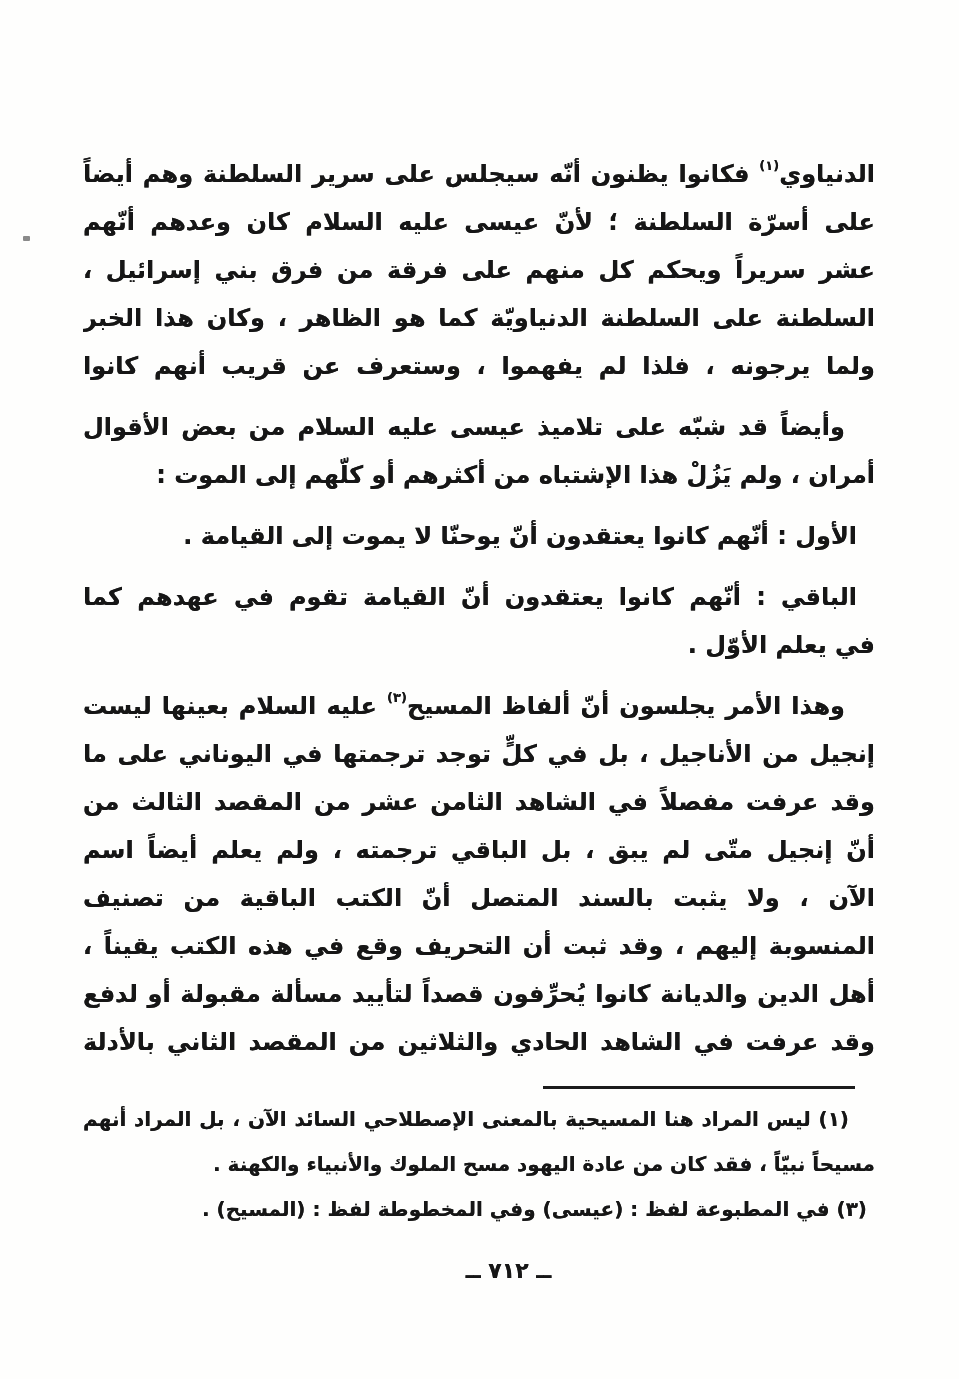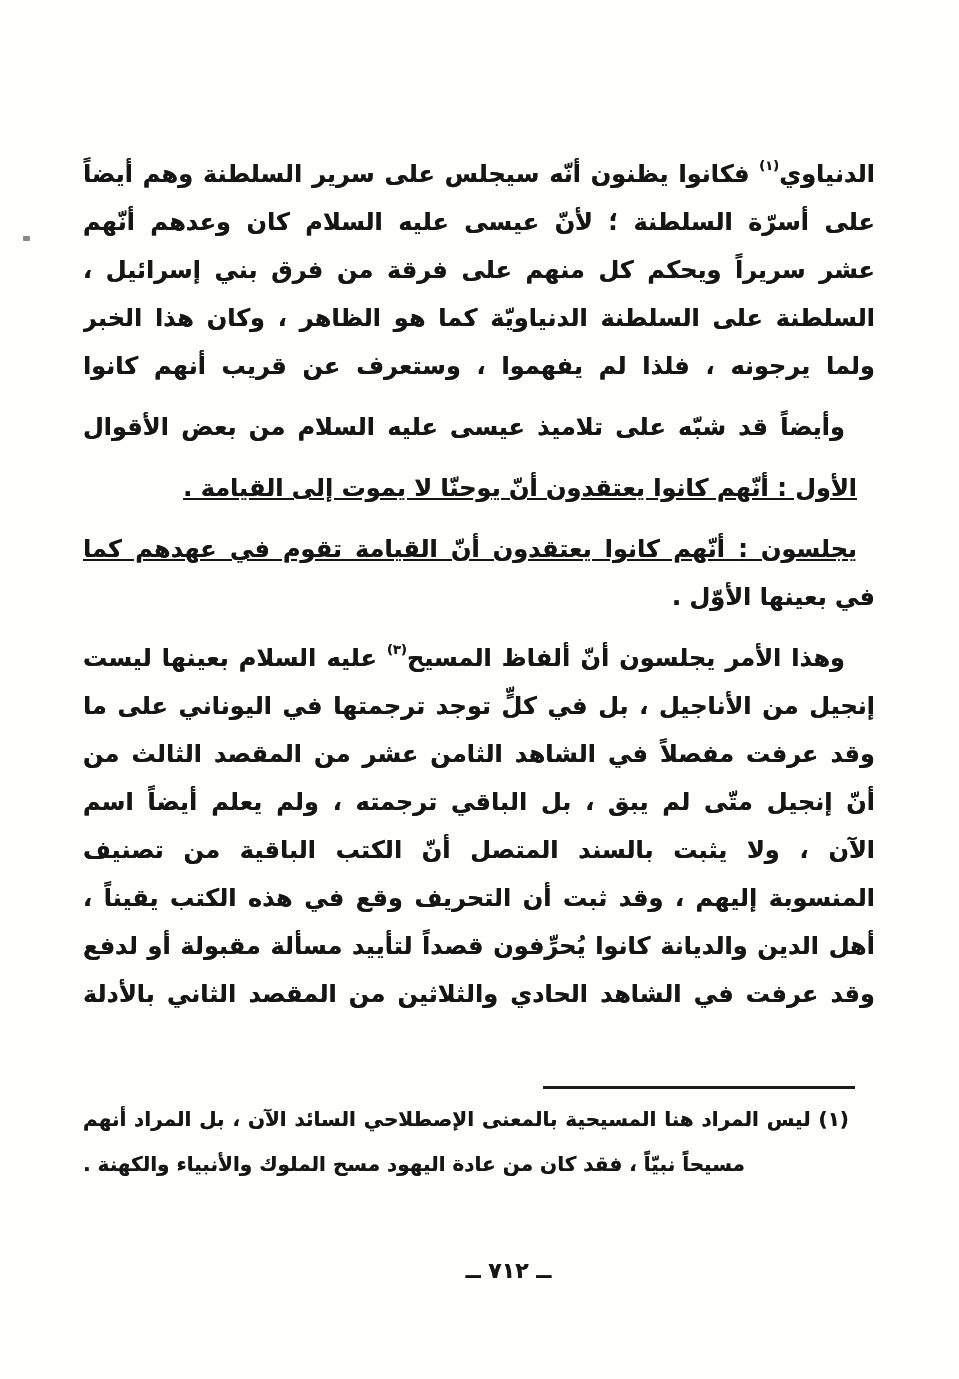--- a/index.html
+++ b/index.html
@@ -24,42 +24,42 @@
   .para { margin: 0; }
   .para + .para { margin-top: 13px; }
   .line {
     height: 48px; line-height: 48px;
     text-align: justify;
     text-align-last: justify;
     overflow: hidden;
   }
   .line.end { text-align-last: right; }
   .line.ind { padding-right: 30px; }
-  .line.ind-sm { padding-right: 18px; text-decoration: underline; }
+  .line.ind-sm { padding-right: 18px; }
   sup.fn {
     font-size: 13px;
     vertical-align: 12px;
     line-height: 0;
   }
   .separator {
     position: absolute;
     top: 1086px; right: 104px;
     width: 312px; height: 3px;
     background: #1c1c1c;
   }
   .footnotes {
     position: absolute;
     top: 1097px; right: 84px; width: 792px;
     direction: rtl;
     font-size: 20px;
     font-weight: bold;
   }
   .fline {
     height: 45px; line-height: 45px;
-    text-align: left;
+    text-align: right;
     overflow: hidden;
   }
   .fline.just { text-align: justify; text-align-last: justify; }
   .fline.i1 { padding-right: 26px; }
   .fline.i2 { padding-right: 8px; }
   .page-number {
     position: absolute;
     top: 1258px; left: 0; width: 100%;
     text-align: center;
     direction: rtl;
@@ -89,46 +89,48 @@
     <div class="para">
       <div class="line"><span>الدنياوي</span><sup class="fn">(١)</sup> <span>فكانوا يظنون أنّه سيجلس على سرير السلطنة وهم أيضاً يجلسون</span></div>
       <div class="line">على أسرّة السلطنة ؛ لأنّ عيسى عليه السلام كان وعدهم أنّهم يجلسون على اثني</div>
       <div class="line">عشر سريراً ويحكم كل منهم على فرقة من فرق بني إسرائيل ، وكانوا حملوا هذه</div>
       <div class="line">السلطنة على السلطنة الدنياويّة كما هو الظاهر ، وكان هذا الخبر مخالفاً لما ظنّوه</div>
       <div class="line end">ولما يرجونه ، فلذا لم يفهموا ، وستعرف عن قريب أنهم كانوا يرجون هكذا .</div>
     </div>
 
     <div class="para">
       <div class="line ind"><span>وأيضاً قد شبّه على تلاميذ عيسى عليه السلام من بعض الأقوال المسيحية</span></div>
+      <div class="line end">أمران ، ولم يَزُلْ هذا الإشتباه من أكثرهم أو كلّهم إلى الموت :</div>
     </div>
 
     <div class="para">
       <div class="line ind-sm end"><span class="lead">الأول :</span> <span>أنّهم كانوا يعتقدون أنّ يوحنّا لا يموت إلى القيامة .</span></div>
     </div>
 
     <div class="para">
-      <div class="line ind-sm"><span class="lead">يجلسون :</span> <span>أنّهم كانوا يعتقدون أنّ القيامة تقوم في عهدهم كما عرفت مفصلاً</span></div>
-      <div class="line end">في بعينها الأوّل .</div>
+      <div class="line ind-sm"><span class="lead">الباقي :</span> <span>أنّهم كانوا يعتقدون أنّ القيامة تقوم في عهدهم كما عرفت مفصلاً</span></div>
+      <div class="line end">في يعلم الأوّل .</div>
     </div>
 
     <div class="para">
       <div class="line ind"><span>وهذا الأمر يجلسون أنّ ألفاظ المسيح</span><sup class="fn">(٣)</sup> <span>عليه السلام بعينها ليست بمحفوظة في</span></div>
       <div class="line">إنجيل من الأناجيل ، بل في كلٍّ توجد ترجمتها في اليوناني على ما فهم الرواة ،</div>
       <div class="line">وقد عرفت مفصلاً في الشاهد الثامن عشر من المقصد الثالث من الباب الثاني</div>
       <div class="line">أنّ إنجيل متّى لم يبق ، بل الباقي ترجمته ، ولم يعلم أيضاً اسم مترجمه بالجزم إلى</div>
       <div class="line">الآن ، ولا يثبت بالسند المتصل أنّ الكتب الباقية من تصنيف الأشخاص</div>
       <div class="line">المنسوبة إليهم ، وقد ثبت أن التحريف وقع في هذه الكتب يقيناً ، وثبت أنّ</div>
       <div class="line">أهل الدين والديانة كانوا يُحرِّفون قصداً لتأييد مسألة مقبولة أو لدفع اعتراض ،</div>
       <div class="line">وقد عرفت في الشاهد الحادي والثلاثين من المقصد الثاني بالأدلة القوية أنّه ثبت</div>
     </div>
 
   </div>
 
   <div class="separator"></div>
 
   <div class="footnotes">
     <div class="fline just i1">(١) ليس المراد هنا المسيحية بالمعنى الإصطلاحي السائد الآن ، بل المراد أنهم صدَّقوه بكونه</div>
     <div class="fline">مسيحاً نبيّاً ، فقد كان من عادة اليهود مسح الملوك والأنبياء والكهنة .</div>
+    <div class="fline i2">(٣) في المطبوعة لفظ : (عيسى) وفي المخطوطة لفظ : (المسيح) .</div>
   </div>
 
   <div class="page-number">ــ ٧١٢ ــ</div>
 
 </div>
 
 </body></html>

